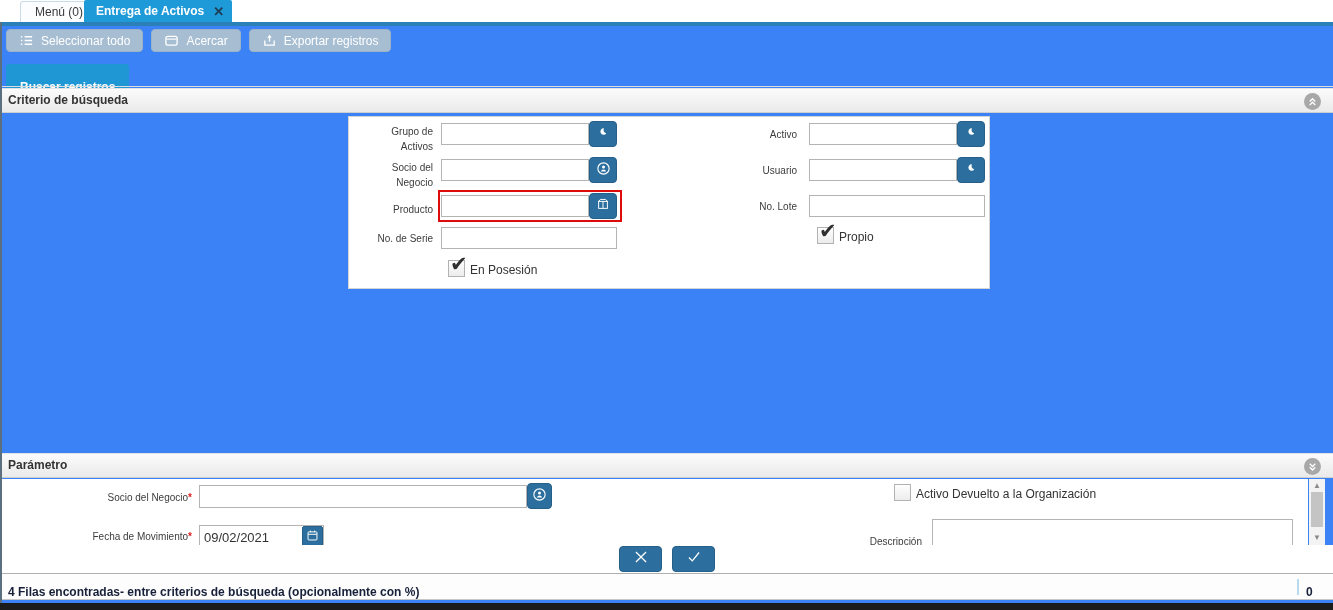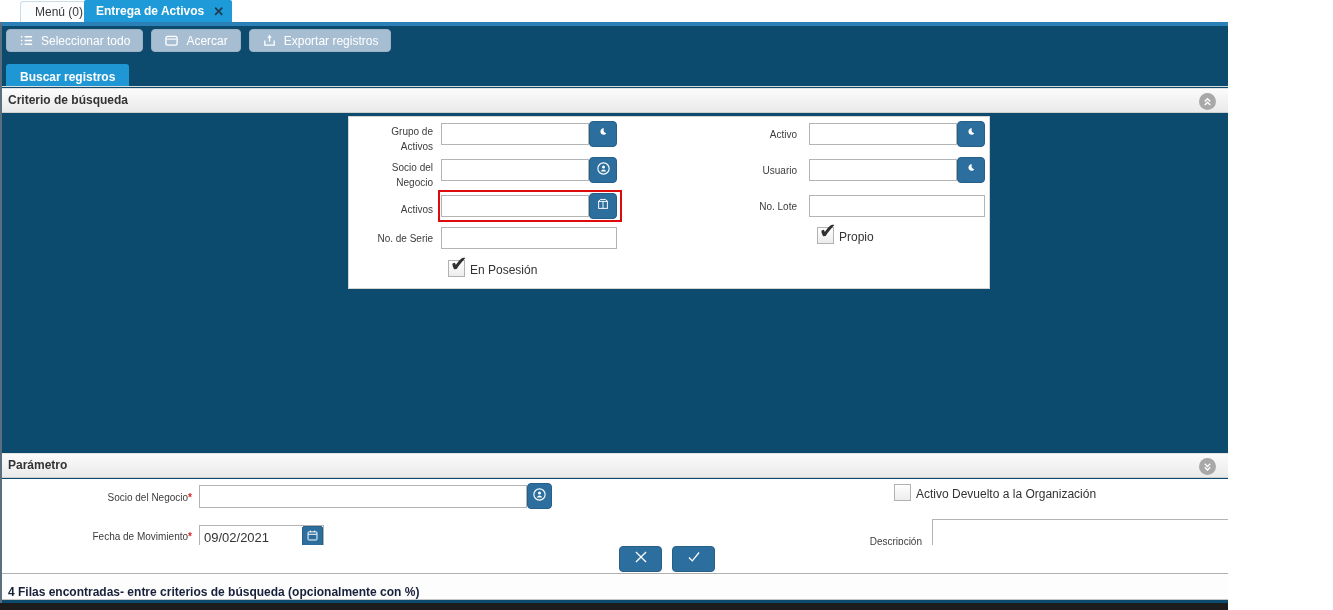--- a/index.html
+++ b/index.html
@@ -1,17 +1,17 @@
 <!DOCTYPE html>
 <html><head>
 <meta charset="utf-8">
 <style>
   * { margin:0; padding:0; box-sizing:border-box; }
   body { font-family:"Liberation Sans", sans-serif; background:#fff; }
-  .screen { position:relative; width:1228px; height:610px; background:#0c4a6e; overflow:hidden; }
+  .screen { position:relative; width:1333px; height:610px; background:#3b82f6; overflow:hidden; }
 
   
   .edge-left  { position:absolute; left:0; top:22px; bottom:0; width:2px; background:#5c6f7e; }
   .bottom-strip { position:absolute; left:0; right:0; bottom:0; height:7px; background:#1c1c1c; }
 
   
   .tabbar { position:absolute; top:0; left:0; right:0; height:22px; background:#fff; }
   .tab-menu { position:absolute; left:20px; top:1px; height:21px; padding:0 14px; background:#fbfdfe;
               border:1px solid #c9dcea; border-bottom:none; border-radius:3px 3px 0 0;
               color:#3a3a3a; font-size:12px; line-height:20px; cursor:pointer; }
@@ -22,21 +22,21 @@
   .tab-strip { position:absolute; top:22px; left:0; right:0; height:4px; background:#2b80b8; }
 
   
   .toolbar { position:absolute; top:29px; left:6px; height:24px; display:flex; gap:8px; }
   .tbtn { height:23px; background:#a7bed2; border:1px solid #9cb3c7; border-radius:4px; color:#fff;
           font-size:12px; display:inline-flex; align-items:center; gap:7px; padding:0 12px; cursor:pointer; }
   .tbtn svg { display:block; }
 
   
   .subtab { position:absolute; left:6px; top:64px; height:22px; background:#1f97d4; color:#fff; font-weight:bold;
-            font-size:12px; line-height:22px; padding:2px 14px; border-radius:3px 3px 0 0; cursor:pointer; }
+            font-size:12px; line-height:22px; padding:12px 14px; border-radius:3px 3px 0 0; cursor:pointer; }
   .content-topline { position:absolute; top:86px; left:2px; right:0; height:1px; background:#dcdcdc; }
 
   
   .sect { position:absolute; left:2px; right:0; height:25px; background:linear-gradient(#fbfbfb,#eaeaea);
           border-top:1px solid #e3e3e3; border-bottom:1px solid #cfcfcf; }
   .sect-title { margin-left:6px; line-height:23px; font-weight:bold; font-size:12px; color:#333; }
   .collapse-btn { position:absolute; right:12px; top:4px; width:17px; height:17px; border-radius:50%;
                   background:#a8a8a8; display:flex; align-items:center; justify-content:center; cursor:pointer; }
 
   
@@ -169,21 +169,21 @@
     <div class="lookup-btn" style="left:240px; top:40px;">
       <span>
         <svg width="15" height="15" viewBox="0 0 16 16">
             <circle cx="8" cy="8" r="6" fill="none" stroke="#fff" stroke-width="1.2"></circle>
           <circle cx="8" cy="6.4" r="1.6" fill="#fff"></circle>
             <path d="M5.2 11.2 a2.9 2.9 0 0 1 5.6 0 z" fill="#fff"></path>
           </svg>
       </span>
     </div>
 
-    <div class="lbl" style="left:8px; top:85px; width:76px;">Activos</div>
+    <div class="lbl" style="left:8px; top:85px; width:76px;">Producto</div>
     <input class="inp" style="left: 92px; top: 78px; width: 148px;" value="">
     <div class="lookup-btn" style="left:240px; top:76px;">
       <span>
         <svg width="14" height="14" viewBox="0 0 16 16">
             <g stroke="#fff" stroke-width="1.1" fill="none">
           <rect x="3" y="5" width="10" height="8"></rect>
               <path d="M3 5 l2 -2.2 h6 l2 2.2"></path>
               <line x1="8" y1="5" x2="8" y2="13"></line>
             </g>
           </svg>

